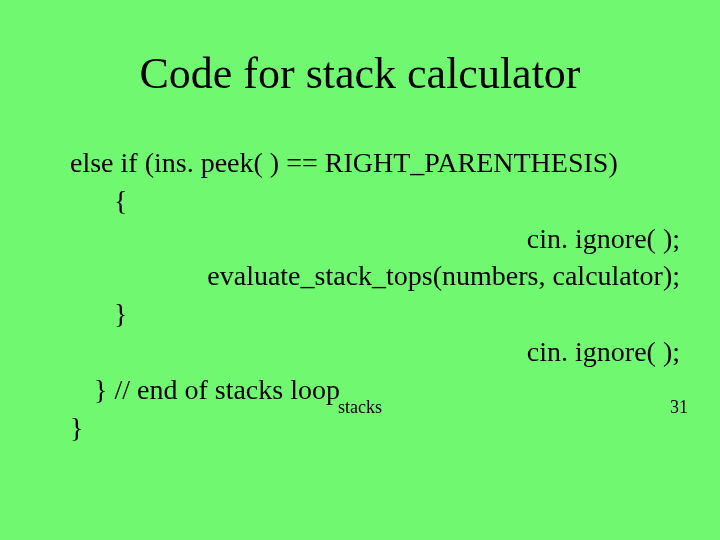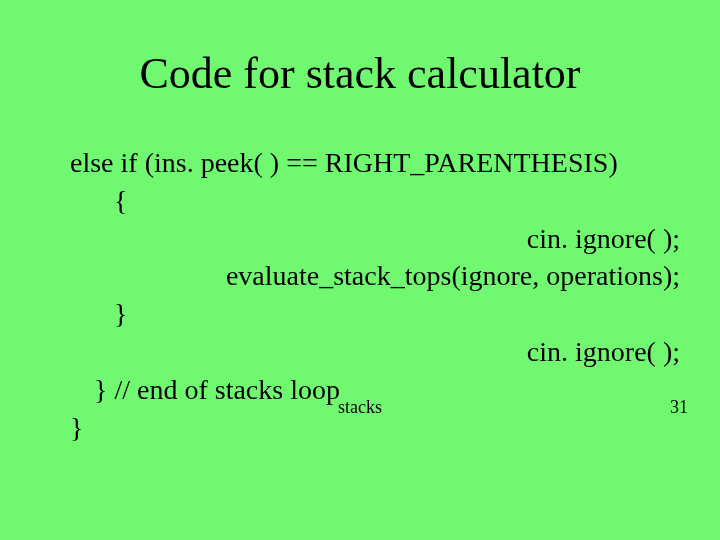--- a/index.html
+++ b/index.html
@@ -60,21 +60,21 @@
 <body>
 
 <div class="slide">
 
   <div class="title">Code for stack calculator</div>
 
   <div class="body">
     <div class="code-line i0">else if (ins. peek( ) == RIGHT_PARENTHESIS)</div>
     <div class="code-line i1">{</div>
     <div class="code-line i2">cin. ignore( );</div>
-    <div class="code-line i2">evaluate_stack_tops(ignore, operations);</div>
+    <div class="code-line i2">evaluate_stack_tops(numbers, calculator);</div>
     <div class="code-line i1">}</div>
     <div class="code-line i2">cin. ignore( );</div>
     <div class="code-line i3">} // end of stacks loop</div>
     <div class="code-line i0">}</div>
   </div>
 
   <div class="footer-center">stacks</div>
   <div class="footer-right">31</div>
 
 </div>

